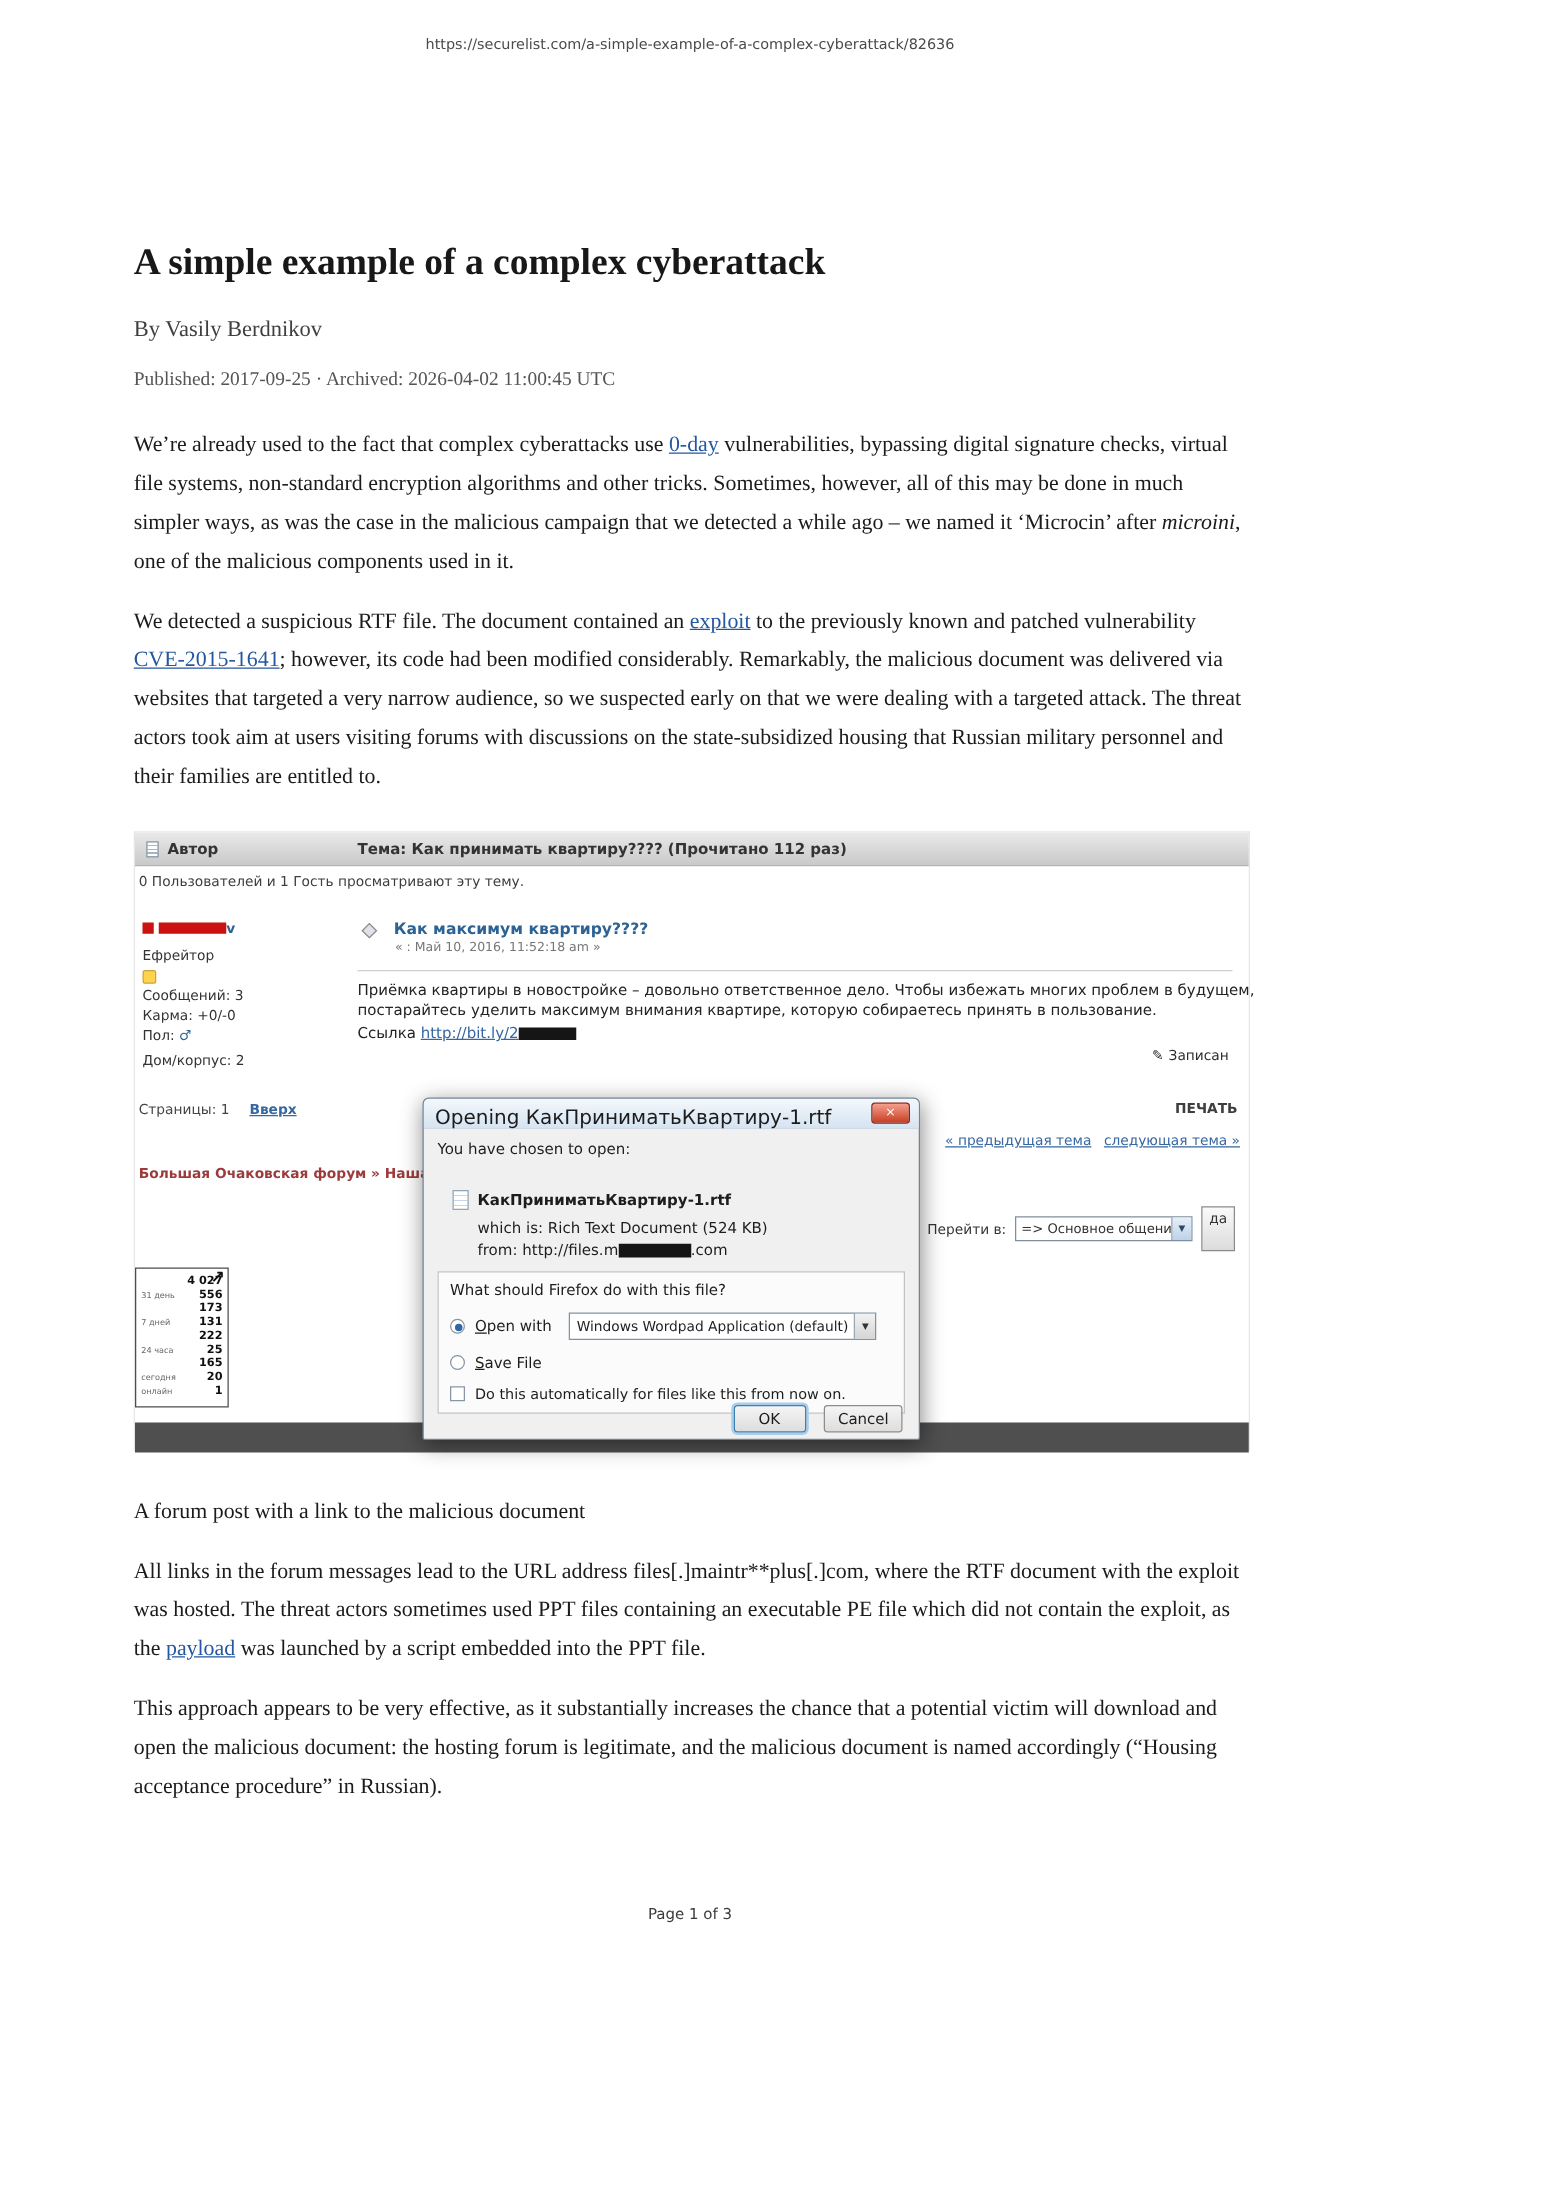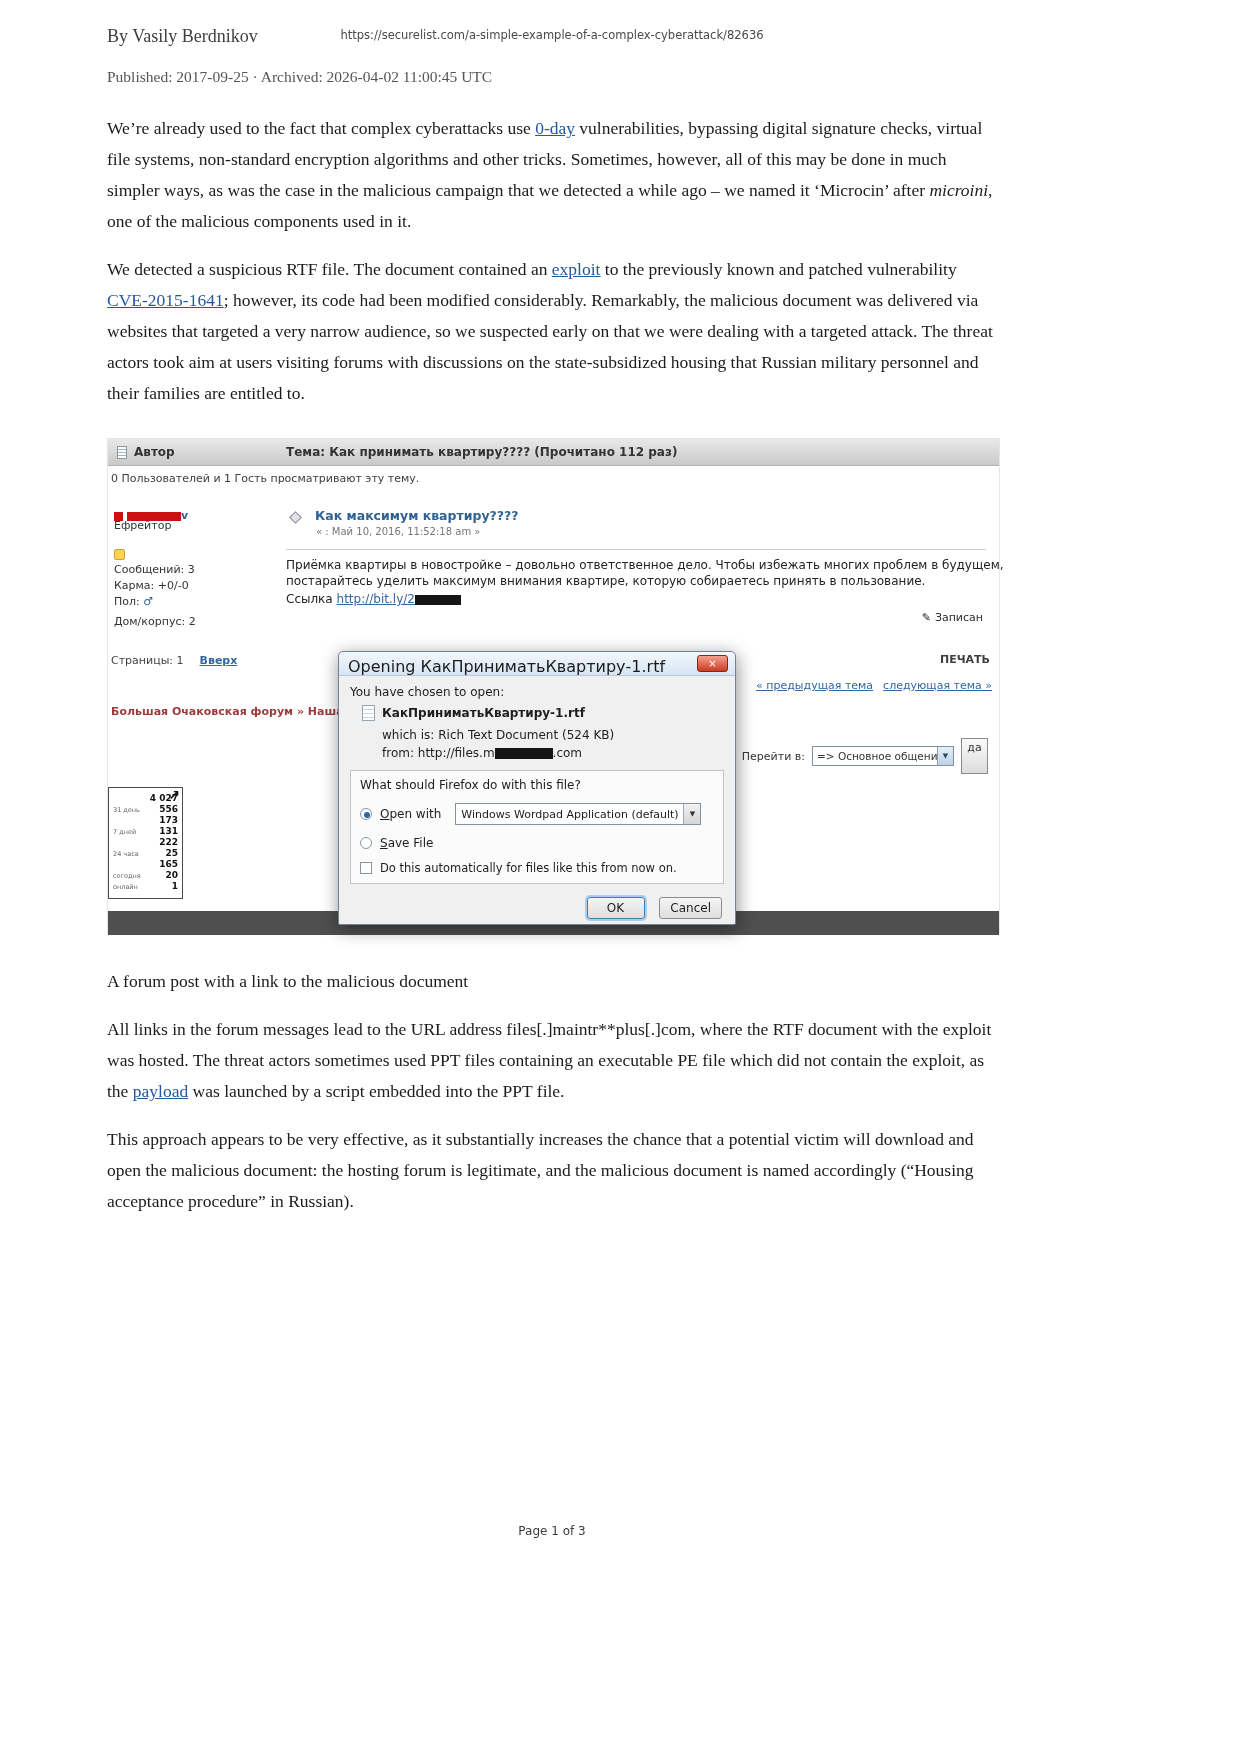--- a/index.html
+++ b/index.html
@@ -31,21 +31,21 @@
             background:linear-gradient(#e9e9e9,#c9c9c9); border-bottom:1px solid #b5b5b5;
             font-size:12px; font-weight:bold; color:#333; }
   .f-author-ico { position:absolute; left:9px; top:7px; width:10px; height:13px;
                   border:1px solid #8a98a6; background:repeating-linear-gradient(to bottom,#fff 0 2px,#9fb6cc 2px 3px); }
   .f-author { position:absolute; left:26px; top:6px; }
   .f-topic { position:absolute; left:178px; top:6px; }
   .f-viewing { position:absolute; left:3px; top:33px; font-size:11px; color:#3d3d3d; }
 
   .f-user { position:absolute; left:6px; top:68px; width:168px; height:130px; font-size:11px; color:#333; }
   .f-user > div { position:absolute; left:0; white-space:nowrap; }
-  .f-name { top:2px; } .f-rank { top:12px; }
+  .f-name { top:2px; } .f-rank { top:24px; }
   .f-badge { top:42px; width:11px; height:11px; background:#ffd34d; border:1px solid #c9a43c; border-radius:2px; }
   .f-posts { top:56px; } .f-karma { top:72px; } .f-gender { top:88px; } .f-house { top:108px; }
   .red-sq { display:inline-block; width:9px; height:9px; background:#cc1111; margin-right:4px; vertical-align:middle; }
   .red-redact { display:inline-block; width:54px; height:9px; background:#cc1111; vertical-align:middle; }
   .f-name-sfx { color:#2d6394; font-weight:bold; }
   .male { color:#2d6394; font-weight:bold; }
 
   .t-ico { position:absolute; left:183px; top:74px; width:9px; height:9px; border:1px solid #8a8a8a;
            background:#dfe3e8; transform:rotate(45deg); }
   .t-title { position:absolute; left:207px; top:69px; font-size:12.5px; font-weight:bold; color:#2d6394;
@@ -92,21 +92,21 @@
          border:1px solid #718299; border-radius:5px 5px 2px 2px; box-shadow:1px 4px 18px rgba(0,0,0,.45);
          z-index:10; font-size:12px; color:#1d1d1d; }
   .dlg-title { position:relative; height:24px; background:linear-gradient(#f4f8fc,#d6e4f2);
                border-bottom:1px solid #b9c9da; border-radius:5px 5px 0 0; }
   .dlg-title-txt { position:absolute; left:9px; top:5px; font-size:16px; color:#1c1c1c; }
   .dlg-close { position:absolute; right:7px; top:3px; width:31px; height:17px;
                background:linear-gradient(#f4a08e,#c93d22); border:1px solid #8e2413; border-radius:3px;
                color:#fff; font-size:10px; display:flex; align-items:center; justify-content:center; cursor:pointer; }
   .dlg-body { position:relative; height:250px; padding:9px 11px 0; }
   .dlg-intro { font-size:12px; }
-  .dlg-file { margin-top:6px; padding-left:12px; display:flex; align-items:center; gap:7px; }
+  .dlg-file { margin-top:26px; padding-left:12px; display:flex; align-items:center; gap:7px; }
   .rtf-ico { width:13px; height:16px; border:1px solid #93a7ba; flex:0 0 auto;
              background:repeating-linear-gradient(to bottom,#fff 0 3px,#c3d6ea 3px 4px); }
   .dlg-fname { font-weight:bold; }
   .dlg-which { margin-top:7px; padding-left:32px; }
   .dlg-from { margin-top:4px; padding-left:32px; }
   .dlg-panel { position:relative; margin-top:10px; height:114px; border:1px solid #c3c3c3;
                background:#fbfbfb; padding:7px 9px; }
   .dlg-q { font-size:12px; }
   .dlg-row { display:flex; align-items:center; margin-top:11px; gap:8px; }
   .radio { width:12px; height:12px; border-radius:50%; border:1px solid #8795a5; background:#fff;
@@ -130,20 +130,21 @@
   .btn.default { border-color:#3c7fb1; box-shadow:0 0 0 2px #a9cdea; }
 </style>
 </head>
 <body>
 
 <div class="page">
 
   <div class="hdr-url">https://securelist.com/a-simple-example-of-a-complex-cyberattack/82636</div>
 
   <div class="content">
+    <h1 class="title">A simple example of a complex cyberattack</h1>
     <div class="byline">By Vasily Berdnikov</div>
     <div class="meta">Published: 2017-09-25 · Archived: 2026-04-02 11:00:45 UTC</div>
 
     <p class="body first"><span>We’re already used to the fact that complex cyberattacks use </span><a class="alink">0-day</a><span> vulnerabilities, bypassing digital signature checks, virtual file systems, non-standard encryption algorithms and other tricks. Sometimes, however, all of this may be done in much simpler ways, as was the case in the malicious campaign that we detected a while ago – we named it ‘Microcin’ after </span><em>microini</em><span>, one of the malicious components used in it.</span></p>
 
     <p class="body"><span>We detected a suspicious RTF file. The document contained an </span><a class="alink">exploit</a><span> to the previously known and patched vulnerability </span><a class="alink">CVE-2015-1641</a><span>; however, its code had been modified considerably. Remarkably, the malicious document was delivered via websites that targeted a very narrow audience, so we suspected early on that we were dealing with a targeted attack. The threat actors took aim at users visiting forums with discussions on the state-subsidized housing that Russian military personnel and their families are entitled to.</span></p>
 
     <div class="shot">
 
       <div class="f-head">

